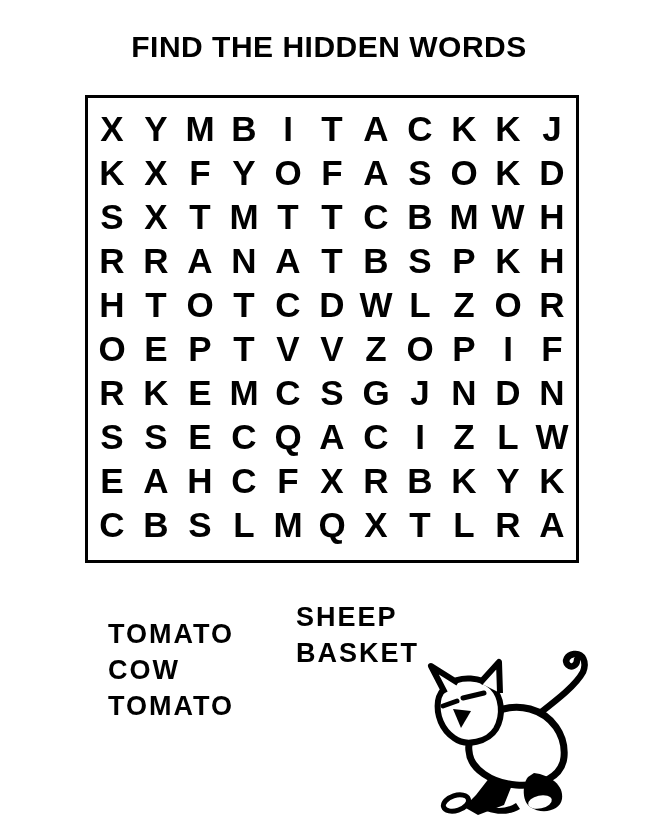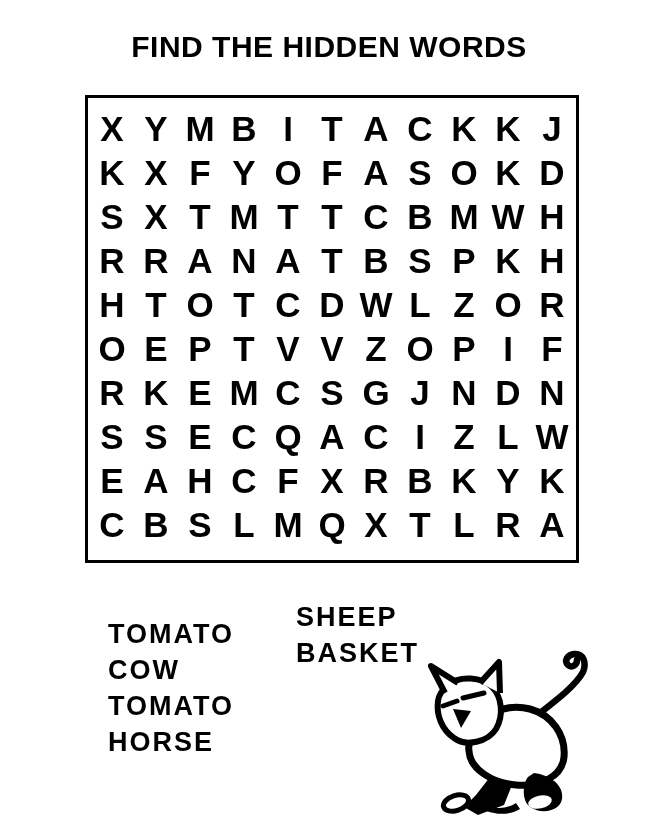--- a/index.html
+++ b/index.html
@@ -145,21 +145,20 @@
     <span class="grid-cell">T</span>
     <span class="grid-cell">L</span>
     <span class="grid-cell">R</span>
     <span class="grid-cell">A</span>
   </div>
 
 <div class="word-col word-col-1" id="word-col-1">
     <div class="word-item">TOMATO</div>
     <div class="word-item">COW</div>
     <div class="word-item">TOMATO</div>
-    <div class="word-item">HORSE</div>
   </div>
 <div class="word-col word-col-2" id="word-col-2">
     <div class="word-item">SHEEP</div>
     <div class="word-item">BASKET</div>
   </div>
 
 <svg class="cat" viewBox="0 0 252 172" xmlns="http://www.w3.org/2000/svg" aria-hidden="true">
 
   <path d="M128,68 C146,54 164,40 171,27 C175,17 171,8 162,9 C155,10 152,16 156,20 C159,23 165,21 165,15" fill="none" stroke="#000" stroke-width="6.5" stroke-linecap="round"></path>
 

